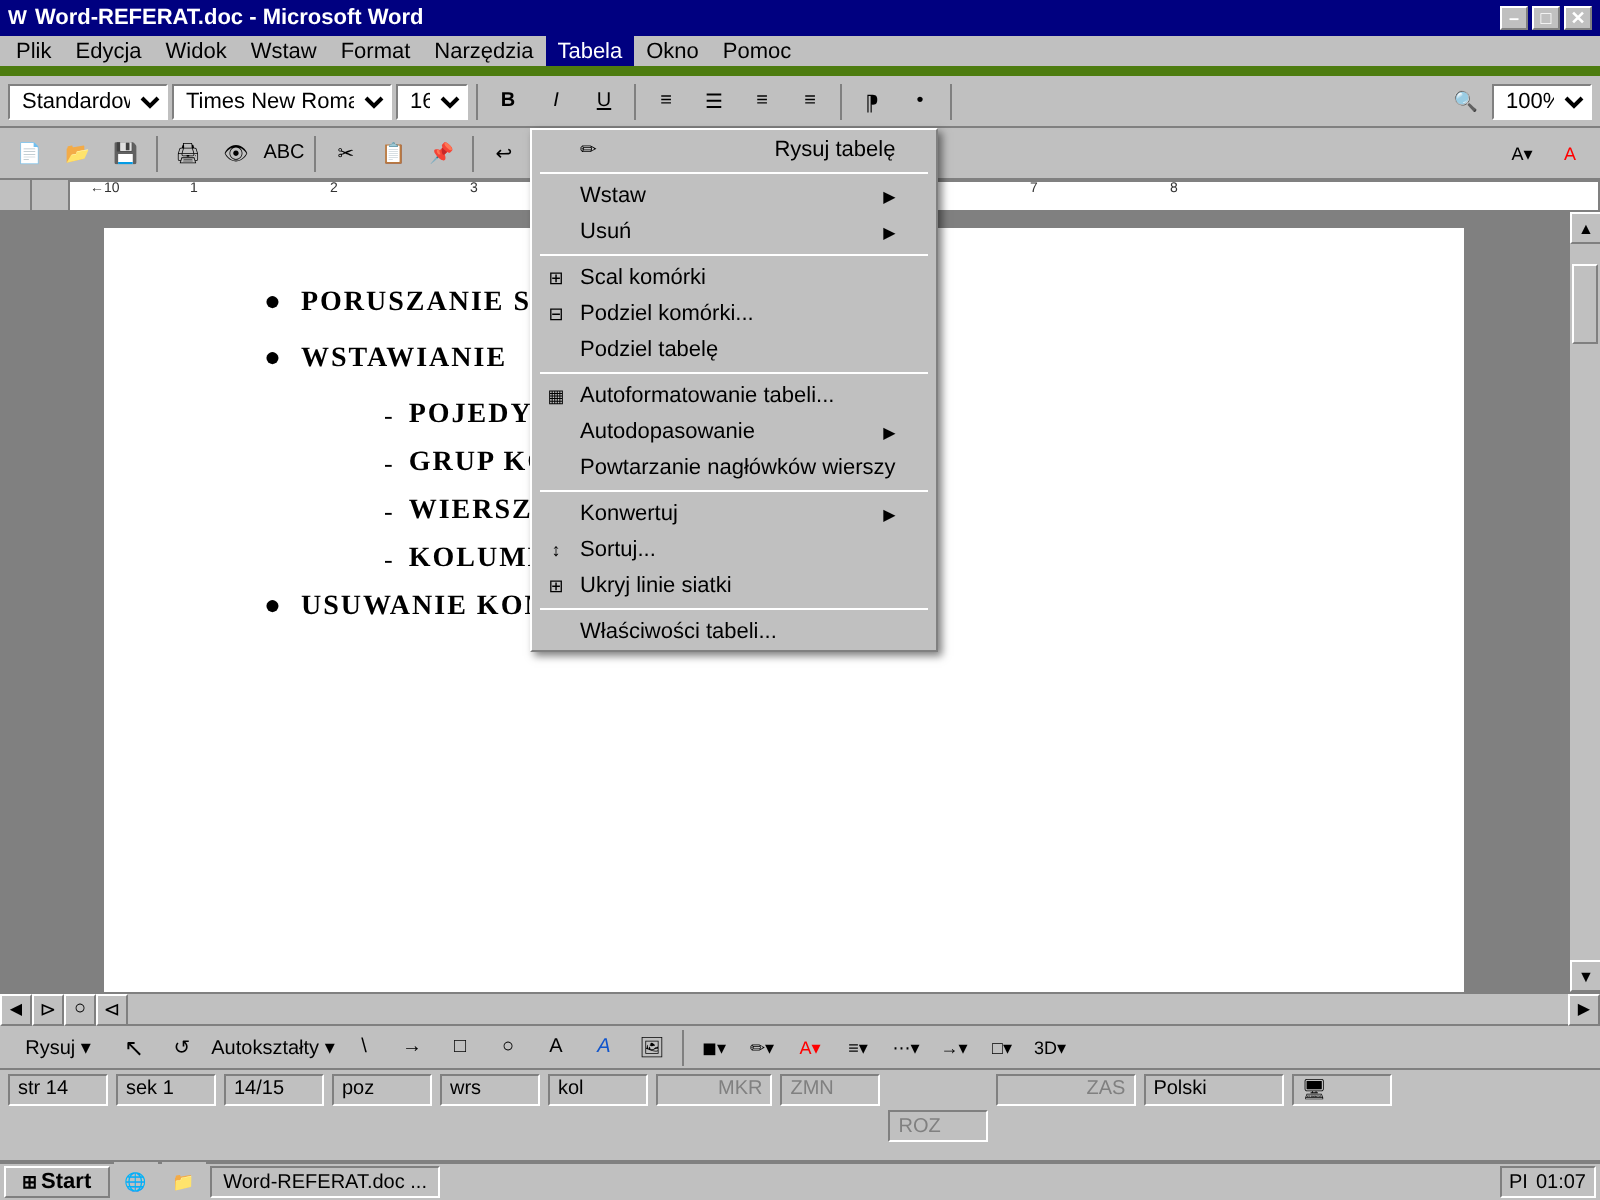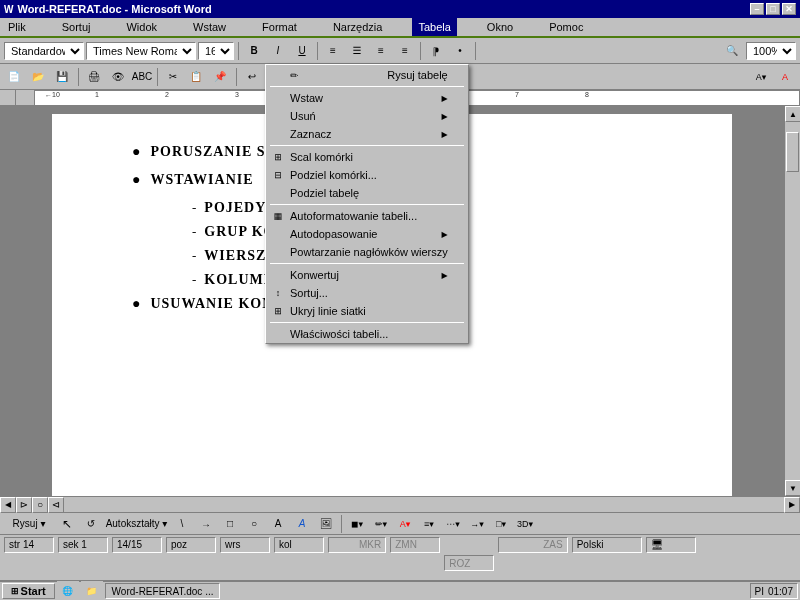--- a/index.html
+++ b/index.html
@@ -28,23 +28,22 @@
       display: flex; align-items: center; justify-content: center;
       cursor: pointer;
     }
 
     
     .menu-bar {
       background: #c0c0c0;
       height: 20px;
       display: flex;
       align-items: center;
-      border-bottom: 2px solid #4d7c0f;
+      border-bottom: 5px solid #4d7c0f;
       padding: 0 2px;
-      gap: 24px;
     }
     .menu-item {
       padding: 2px 6px;
       font-size: 11px;
       cursor: pointer;
       height: 100%;
       display: flex; align-items: center;
     }
     .menu-item:hover, .menu-item.active {
       background: #000080;
@@ -338,21 +337,21 @@
     </div>
     <div class="title-bar-controls">
       <div class="title-btn">–</div>
       <div class="title-btn">□</div>
       <div class="title-btn">✕</div>
     </div>
   </div>
 
   <div class="menu-bar">
     <div class="menu-item">Plik</div>
-    <div class="menu-item">Sortuj</div>
+    <div class="menu-item">Edycja</div>
     <div class="menu-item">Widok</div>
     <div class="menu-item">Wstaw</div>
     <div class="menu-item">Format</div>
     <div class="menu-item">Narzędzia</div>
     <div class="menu-item active">Tabela</div>
     <div class="menu-item">Okno</div>
     <div class="menu-item">Pomoc</div>
   </div>
 
   <div class="toolbar">
@@ -540,23 +539,20 @@
       <span style="margin-right:6px; font-size:10px;">✏</span>
       <span>Rysuj tabelę</span>
     </div>
     <div class="dropdown-separator"></div>
     <div class="dropdown-item has-sub">
       <span>Wstaw</span>
     </div>
     <div class="dropdown-item has-sub">
       <span>Usuń</span>
     </div>
-    <div class="dropdown-item has-sub">
-      <span>Zaznacz</span>
-    </div>
     <div class="dropdown-separator"></div>
     <div class="dropdown-item">
       <span class="item-icon">⊞</span>
       <span>Scal komórki</span>
     </div>
     <div class="dropdown-item">
       <span class="item-icon">⊟</span>
       <span>Podziel komórki...</span>
     </div>
     <div class="dropdown-item">

